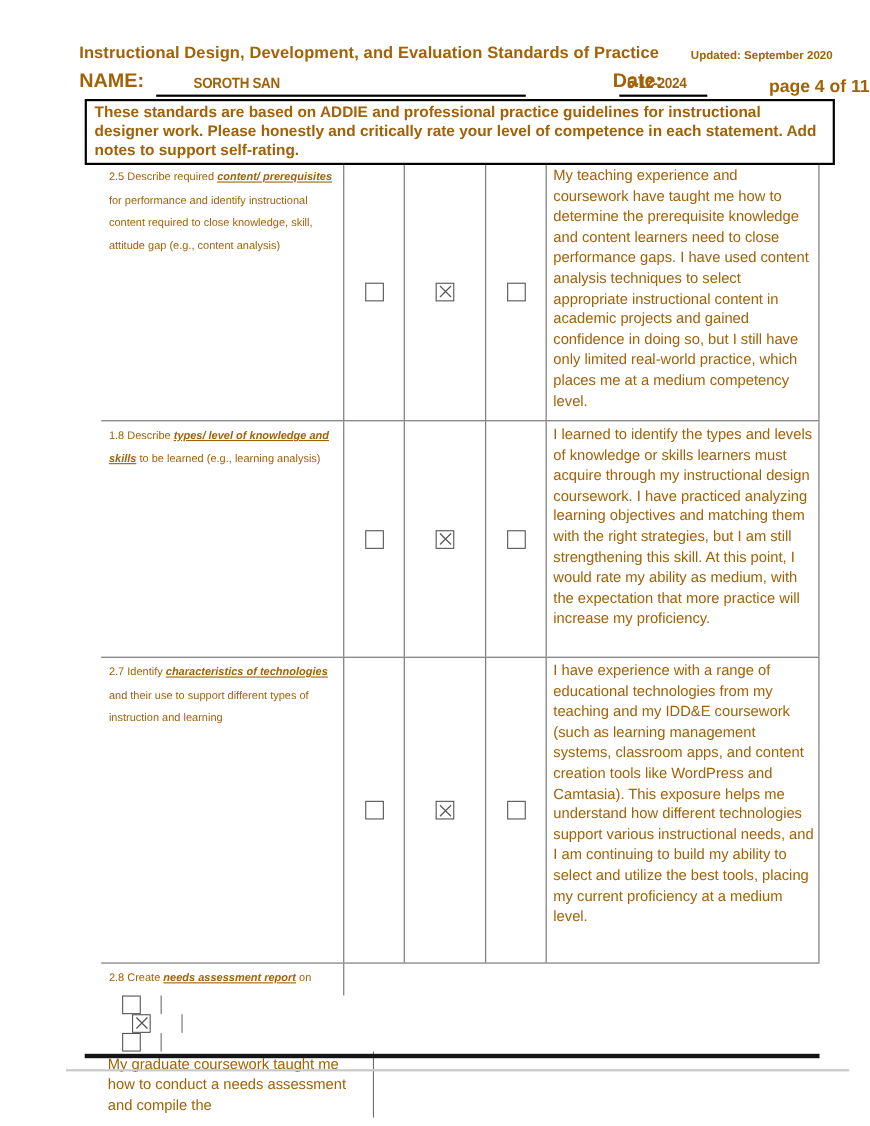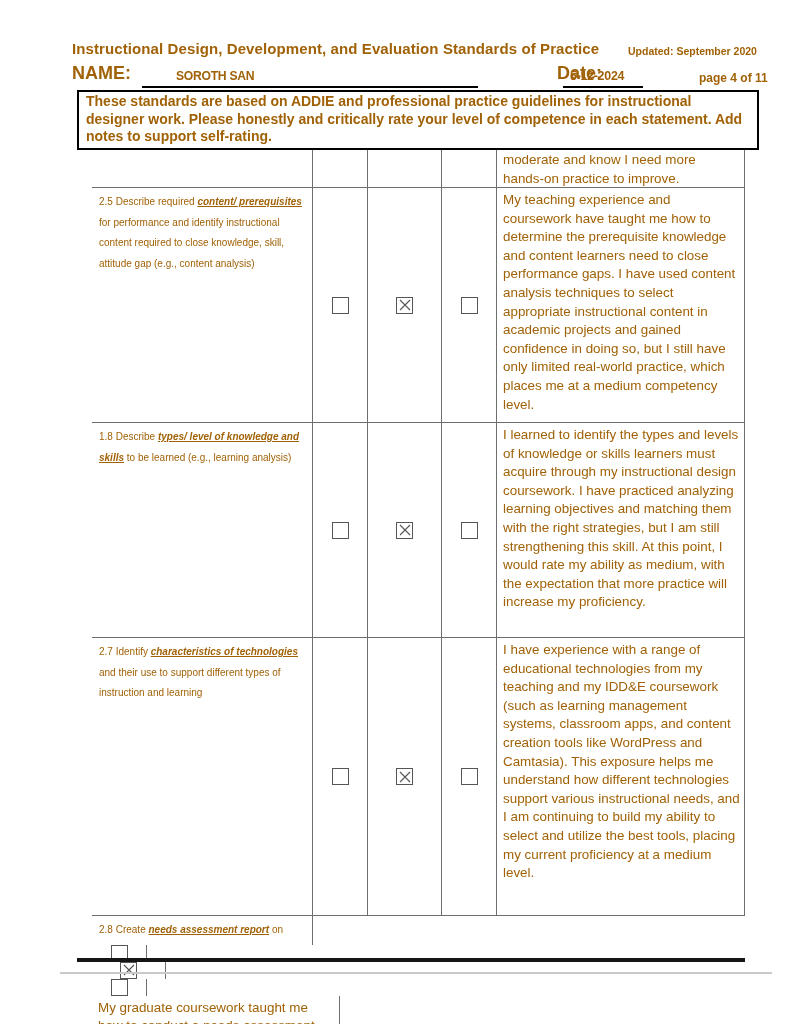--- a/index.html
+++ b/index.html
@@ -9,21 +9,21 @@
   }
   
   .doc-title{position:absolute;left:72px;top:40px;font-size:15px;font-weight:bold;letter-spacing:0.1px;}
   .updated{position:absolute;left:628px;top:45px;font-size:10.5px;font-weight:bold;}
   .name-label{position:absolute;left:72px;top:63px;font-size:18px;font-weight:bold;}
   .name-line{position:absolute;left:142px;top:86px;width:336px;border-bottom:2.5px solid #000;}
   .name-value{position:absolute;left:176px;top:68px;font-size:13.5px;font-weight:bold;letter-spacing:-0.3px;transform:scaleX(.9);transform-origin:left;}
   .date-label{position:absolute;left:521px;top:63px;font-size:18px;font-weight:bold;margin-left:36px;}
   .date-line{position:absolute;left:563px;top:86px;width:80px;border-bottom:2.5px solid #000;}
   .date-value{position:absolute;left:570px;top:68px;font-size:13.5px;font-weight:bold;letter-spacing:-0.3px;transform:scaleX(.92);transform-origin:left;}
-  .page-num{position:absolute;left:699px;top:71px;font-size:12px;font-weight:bold;}
+  .page-num{position:absolute;left:699px;top:71px;font-size:16px;font-weight:bold;}
   
   .intro-box{
     position:absolute;left:77px;top:90px;width:664px;height:54px;box-sizing:content-box;
     border:2px solid #000;padding:1px 7px;font-size:14px;font-weight:bold;line-height:17.5px;
     background:#fff;z-index:2;
   }
   
   .rating-table{position:absolute;left:92px;top:148px;width:653px;z-index:1;}
   .row{display:flex;border-bottom:1px solid #6e6e6e;}
   .row.last{border-bottom:none;flex-direction:column;}
@@ -64,29 +64,20 @@
   <div class="date-value">5-12-2024</div>
 
   <div class="page-num">page 4 of 11</div>
 
   <div class="intro-box">
     <span>These standards are based on ADDIE and professional practice guidelines for instructional designer work. Please honestly and critically rate your level of competence in each statement. Add notes to support self-rating.</span>
   </div>
 
   <div class="rating-table">
 
-    <div class="row r-carry">
-      <div class="cell desc"></div>
-      <div class="cell cb-cell"></div>
-      <div class="cell cb-cell mid"></div>
-      <div class="cell cb-cell"></div>
-      <div class="cell notes">
-        <span>moderate and know I need more hands-on practice to improve.</span>
-      </div>
-    </div>
 
     <div class="row r-25">
       <div class="cell desc">
         <span><span>2.5 Describe required </span><span class="emph">content/ prerequisites</span><span> for performance and identify instructional content required to close knowledge, skill, attitude gap (e.g., content analysis)</span></span>
       </div>
       <div class="cell cb-cell">
         <span class="checkbox"></span>
       </div>
       <div class="cell cb-cell mid">
         <span class="checkbox checked">

